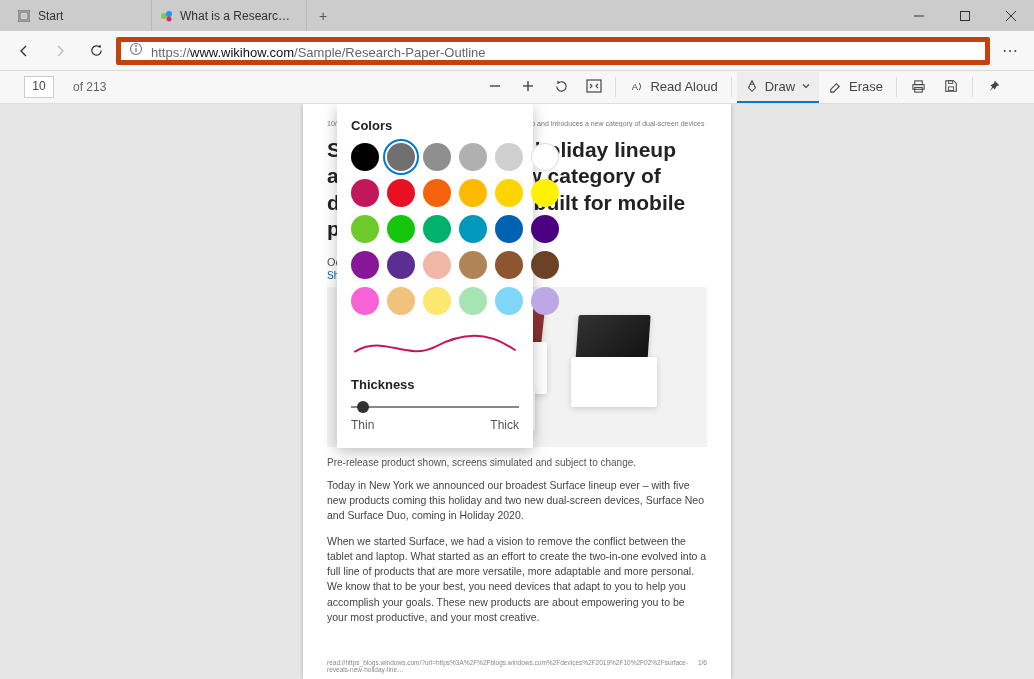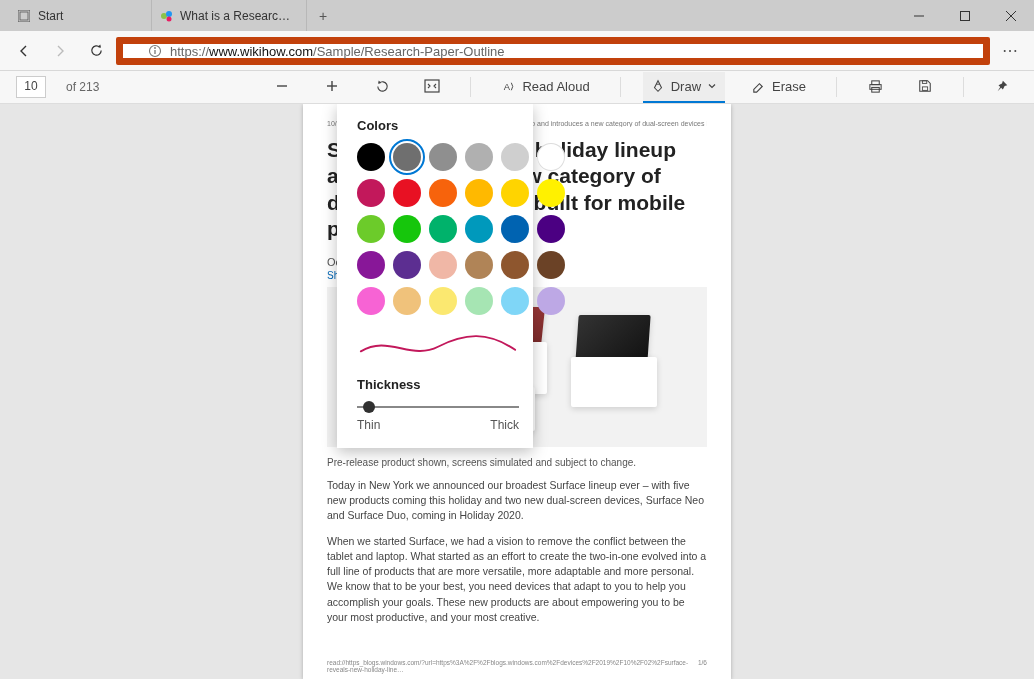--- a/index.html
+++ b/index.html
@@ -10,44 +10,44 @@
 .tab.mid { width:155px; border-right:1px solid #b8b8b8; }
 .tab.active { background:#F7F7F7; width:160px; }
 .tab .fav { width:16px; height:16px; display:flex; align-items:center; justify-content:center; }
 .tab .close-x { margin-left:auto; font-size:13px; color:#555; }
 .newtab { width:32px; display:flex; align-items:center; justify-content:center; font-size:14px; color:#555; }
 .win-controls { margin-left:auto; display:flex; }
 .win-controls div { width:46px; display:flex; align-items:center; justify-content:center; color:#333; }
 .navbar { height:40px; background:#F7F7F7; display:flex; align-items:center; padding:0 8px; gap:4px; border-bottom:1px solid #d8d8d8; }
 .nav-btn { width:32px; height:32px; display:flex; align-items:center; justify-content:center; color:#555; border-radius:2px; }
 .nav-btn.disabled { color:#bbb; }
-.url-box { flex:1; height:28px; background:#fff; border:7px solid #c2410c; border-radius:2px; display:flex; align-items:flex-start; padding:0 25px; gap:8px; }
+.url-box { flex:1; height:28px; background:#fff; border:5px solid #c2410c; border-radius:2px; display:flex; align-items:flex-end; padding:0 8px; gap:8px; }
 .url-box .url-text { font-size:13px; color:#666; }
 .url-box .url-text .dark { color:#111; }
-.pdfbar { height:33px; background:#F7F7F7; display:flex; align-items:center; padding:0 16px; border-bottom:1px solid #ddd; gap:18px; }
+.pdfbar { height:33px; background:#F7F7F7; display:flex; align-items:center; padding:0 24px; border-bottom:1px solid #ddd; gap:1px; }
 .page-input { width:30px; height:22px; border:1px solid #ccc; background:#fff; font-size:12px; text-align:center; color:#444; padding-top:2px;}
-.page-total { font-size:12px; color:#666; margin-left:2px; }
+.page-total { font-size:12px; color:#666; margin-left:18px; }
 .pdfbar .spacer { flex:1; }
 .pdf-btn { height:31px; padding:0 8px; display:flex; align-items:center; justify-content:center; gap:6px; color:#444; font-size:13px; border-bottom:2px solid transparent; }
 .pdf-btn.icon-only { width:32px; padding:0; }
 .pdf-btn.active { border-bottom:2px solid #0078D4; background:#ededed;text-align:center; }
 .pdf-btn svg { overflow:visible; }
 .sep { width:1px; height:20px; background:#ddd; margin:0 4px; }
 .viewer { position:absolute; top:104px; left:0; right:0; bottom:0; background:#E6E6E6; display:flex; justify-content:center; overflow:hidden; }
 .page { margin-top:0; width:428px; background:#fff; box-shadow:0 1px 4px rgba(0,0,0,0.25); padding:16px 24px 10px 24px; position:relative; }
 .page-head { display:flex; justify-content:space-between; font-size:7px; color:#777; margin-bottom:8px; }
 .article-title { font-size:21px; font-weight:600; color:#222; line-height:1.25; margin:10px 0 14px 0; }
 .article-date { font-size:11px; color:#555; margin-bottom:2px; }
 .share-row { font-size:10px; color:#0067B8; margin-bottom:6px; }
 .hero { width:100%; height:160px; background:#f2f2f2; position:relative; margin-bottom:10px; overflow:hidden;}
 .hero .block { position:absolute; background:#fff; border-radius:2px; box-shadow:0 2px 6px rgba(0,0,0,0.15);}
 .caption { font-size:10px; color:#555; margin-bottom:10px; }
 .para { font-size:10.5px; color:#444; line-height:1.45; margin-bottom:10px; }
 .page-foot { position:absolute; bottom:6px; left:24px; right:24px; display:flex; justify-content:space-between; font-size:6.5px; color:#888; }
-.popover { position:absolute; top:0; left:337px; width:196px; background:#fff; box-shadow:0 4px 14px rgba(0,0,0,0.25); padding:14px 14px 16px 20px; z-index:10; }
+.popover { position:absolute; top:0; left:337px; width:196px; background:#fff; box-shadow:0 4px 14px rgba(0,0,0,0.25); padding:14px 14px 16px 14px; z-index:10; }
 .popover h4 { font-size:13px; font-weight:600; color:#222; margin-bottom:10px; }
 .swatches { display:grid; grid-template-columns:repeat(6,28px); grid-auto-rows:28px; gap:8px 8px; margin-bottom:14px; }
 .swatch { width:28px; height:28px; border-radius:50%; cursor:pointer; }
 .swatch.selected { outline:2px solid #0078D4; outline-offset:2px; }
 .preview { width:100%; height:34px; margin-bottom:10px; }
 .thickness-label { font-size:13px; font-weight:600; color:#222; margin-bottom:8px; }
 .slider-wrap { position:relative; height:14px; margin-bottom:4px; }
 .slider-track { position:absolute; top:6px; left:0; right:0; height:2px; background:#888; }
 .slider-thumb { position:absolute; top:1px; left:6px; width:12px; height:12px; border-radius:50%; background:#303030; }
 .slider-lbls { display:flex; justify-content:space-between; font-size:12px; color:#555; }

